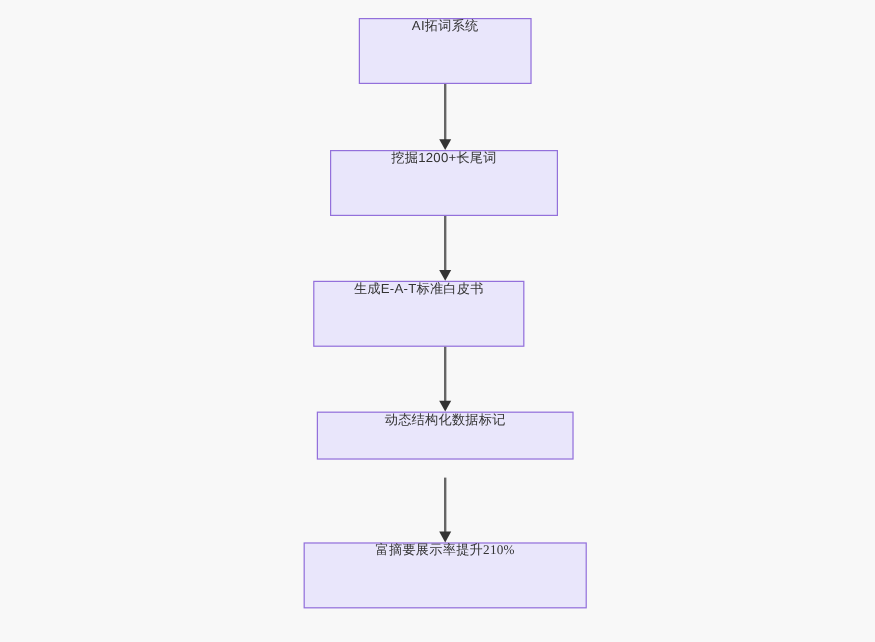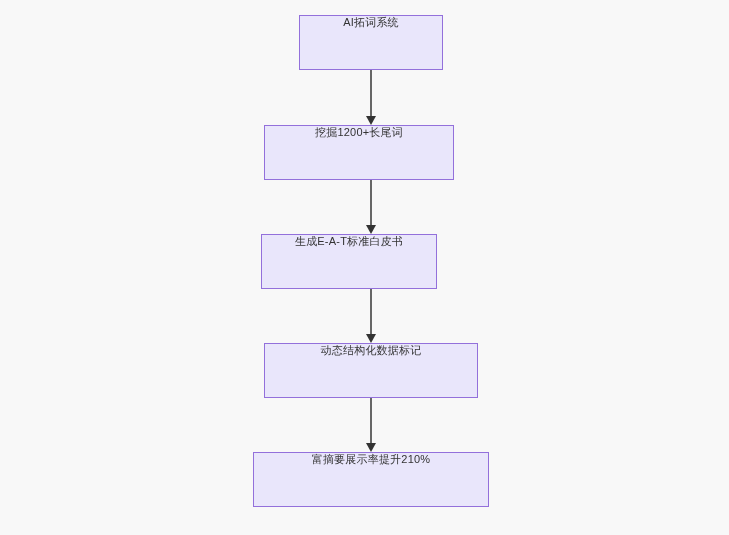--- a/index.html
+++ b/index.html
@@ -60,33 +60,33 @@
 </style>
 </head>
 <body>
 
 <div id="flow-canvas">
 
   <div class="flow-node" style="left:299px; top:15px; width:144px; height:55px;">
     <span>AI拓词系统</span>
   </div>
 
-  <div class="flow-node" style="left:264px; top:125px; width:190px; height:55px;">
+  <div class="flow-node" style="left:275px; top:125px; width:190px; height:55px;">
     <span>挖掘1200+长尾词</span>
   </div>
 
   <div class="flow-node" style="left:261px; top:234px; width:176px; height:55px;">
     <span>生成E-A-T标准白皮书</span>
   </div>
 
-  <div class="flow-node" style="left:264px; top:343px; width:214px; height:55px;">
+  <div class="flow-node" style="left:264px; top:343px; width:214px; height:40px;">
     <span>动态结构化数据标记</span>
   </div>
 
-  <div class="flow-node" style="left:253px; top:452px; width:236px; height:55px;">
+  <div class="flow-node" style="left:253px; top:452px; width:236px; height:55px;font-family:Liberation Serif, serif;">
     <span>富摘要展示率提升210%</span>
   </div>
 
   <div class="flow-connector" style="left:364px; top:70px; height:55px;">
     <div class="conn-line"></div>
     <div class="conn-arrow"></div>
   </div>
 
   <div class="flow-connector" style="left:364px; top:180px; height:54px;">
     <div class="conn-line"></div>

